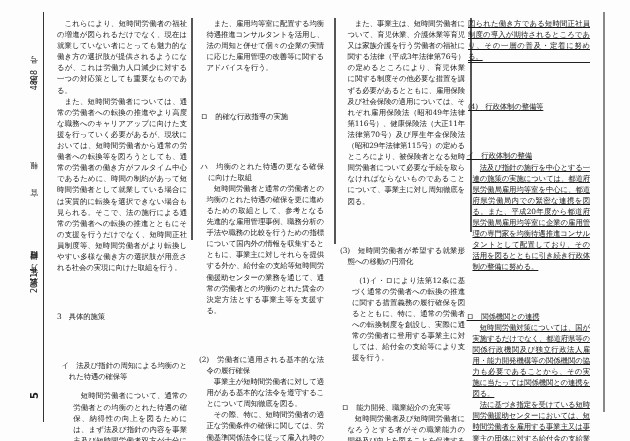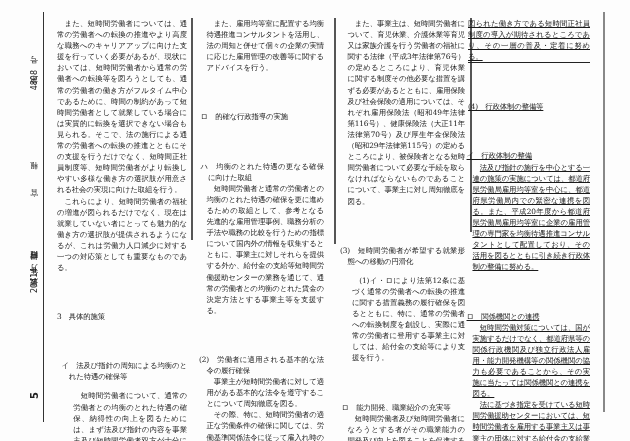--- a/index.html
+++ b/index.html
@@ -30,22 +30,22 @@
 
 <div class="header">
   <div class="hdr hdr-page">5</div>
   <div class="hdr hdr-date">平成20年4月14日 月曜日</div>
   <div class="hdr hdr-paper">官 報</div>
   <div class="hdr hdr-issue">第4808号</div>
   <div class="header-rule"></div>
 </div>
 
 <div class="col" style="left:57px; width:130px;">
+  <p>これらにより、短時間労働者の福祉の増進が図られるだけでなく、現在は就業していない者にとっても魅力的な働き方の選択肢が提供されるようになるが、これは労働力人口減少に対する一つの対応策としても重要なものである。</p>
   <p>また、短時間労働者については、通常の労働者への転換の推進やより高度な職務へのキャリアアップに向けた支援を行っていく必要があるが、現状においては、短時間労働者から通常の労働者への転換等を図ろうとしても、通常の労働者の働き方がフルタイム中心であるために、時間の制約があって短時間労働者として就業している場合には実質的に転換を選択できない場合も見られる。そこで、法の施行による通常の労働者への転換の推進とともにその支援を行うだけでなく、短時間正社員制度等、短時間労働者がより転換しやすい多様な働き方の選択肢が用意される社会の実現に向けた取組を行う。</p>
-  <p>これらにより、短時間労働者の福祉の増進が図られるだけでなく、現在は就業していない者にとっても魅力的な働き方の選択肢が提供されるようになるが、これは労働力人口減少に対する一つの対応策としても重要なものである。</p>
   <p class="h h1">3　具体的施策</p>
   <p class="h h3">イ　法及び指針の周知による均衡のとれた待遇の確保等</p>
   <p class="body2">短時間労働者について、通常の労働者との均衡のとれた待遇の確保、納得性の向上を図るためには、まず法及び指針の内容を事業主及び短時間労働者双方が十分に理解することが必要であることから、パンフレット等の配付、説明会の実施等により事業主及び短時間労働者双方に対して徹底的な周知を図る。なお、周知に当たっては、都道府県労働局において法及び指針の施行を担当する雇用均等室のみならず労働基準監督署、公共職業安定所の窓口等や、携帯電話でも利用できるインターネットサイトなど、多様な手段を活用する。</p>
 </div>
 <div class="vr" style="left:191px; height:222px; top:18px;"></div>
 
 <div class="col" style="left:202px; width:122px;">
   <p class="body1">また、雇用均等室に配置する均衡待遇推進コンサルタントを活用し、法の周知と併せて個々の企業の実情に応じた雇用管理の改善等に関するアドバイスを行う。</p>
   <p class="h h3" style="margin-left:0.8em">ロ　的確な行政指導の実施</p>
   <p class="h h3" style="margin-left:0.8em">ハ　均衡のとれた待遇の更なる確保に向けた取組</p>

